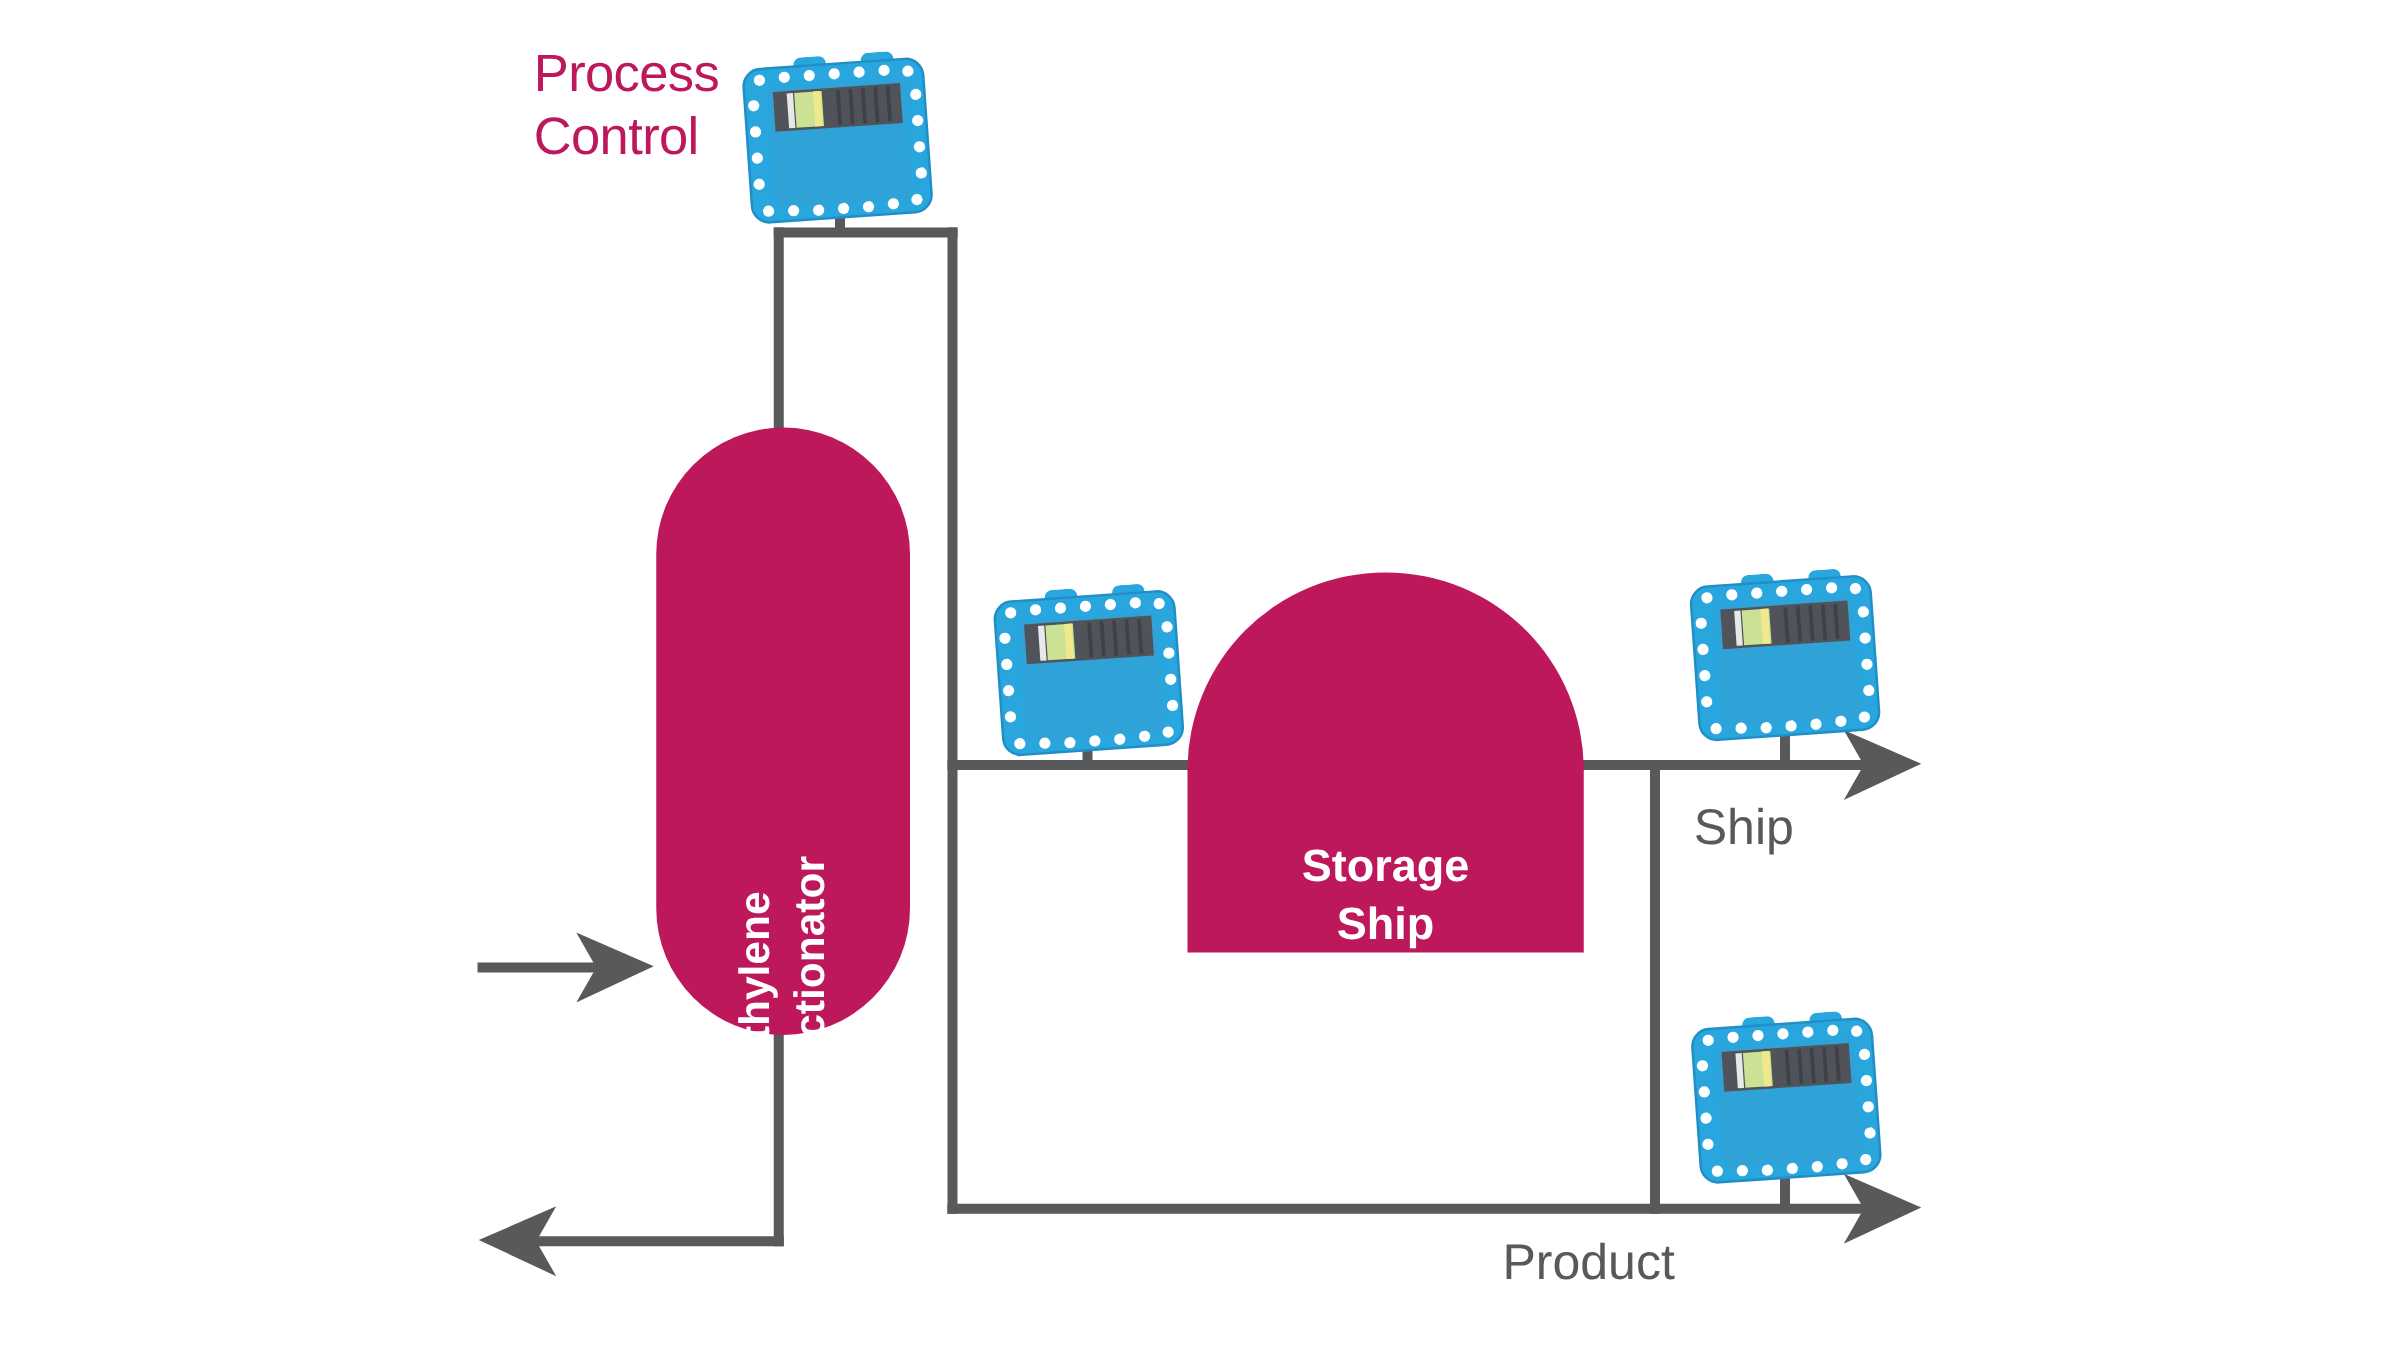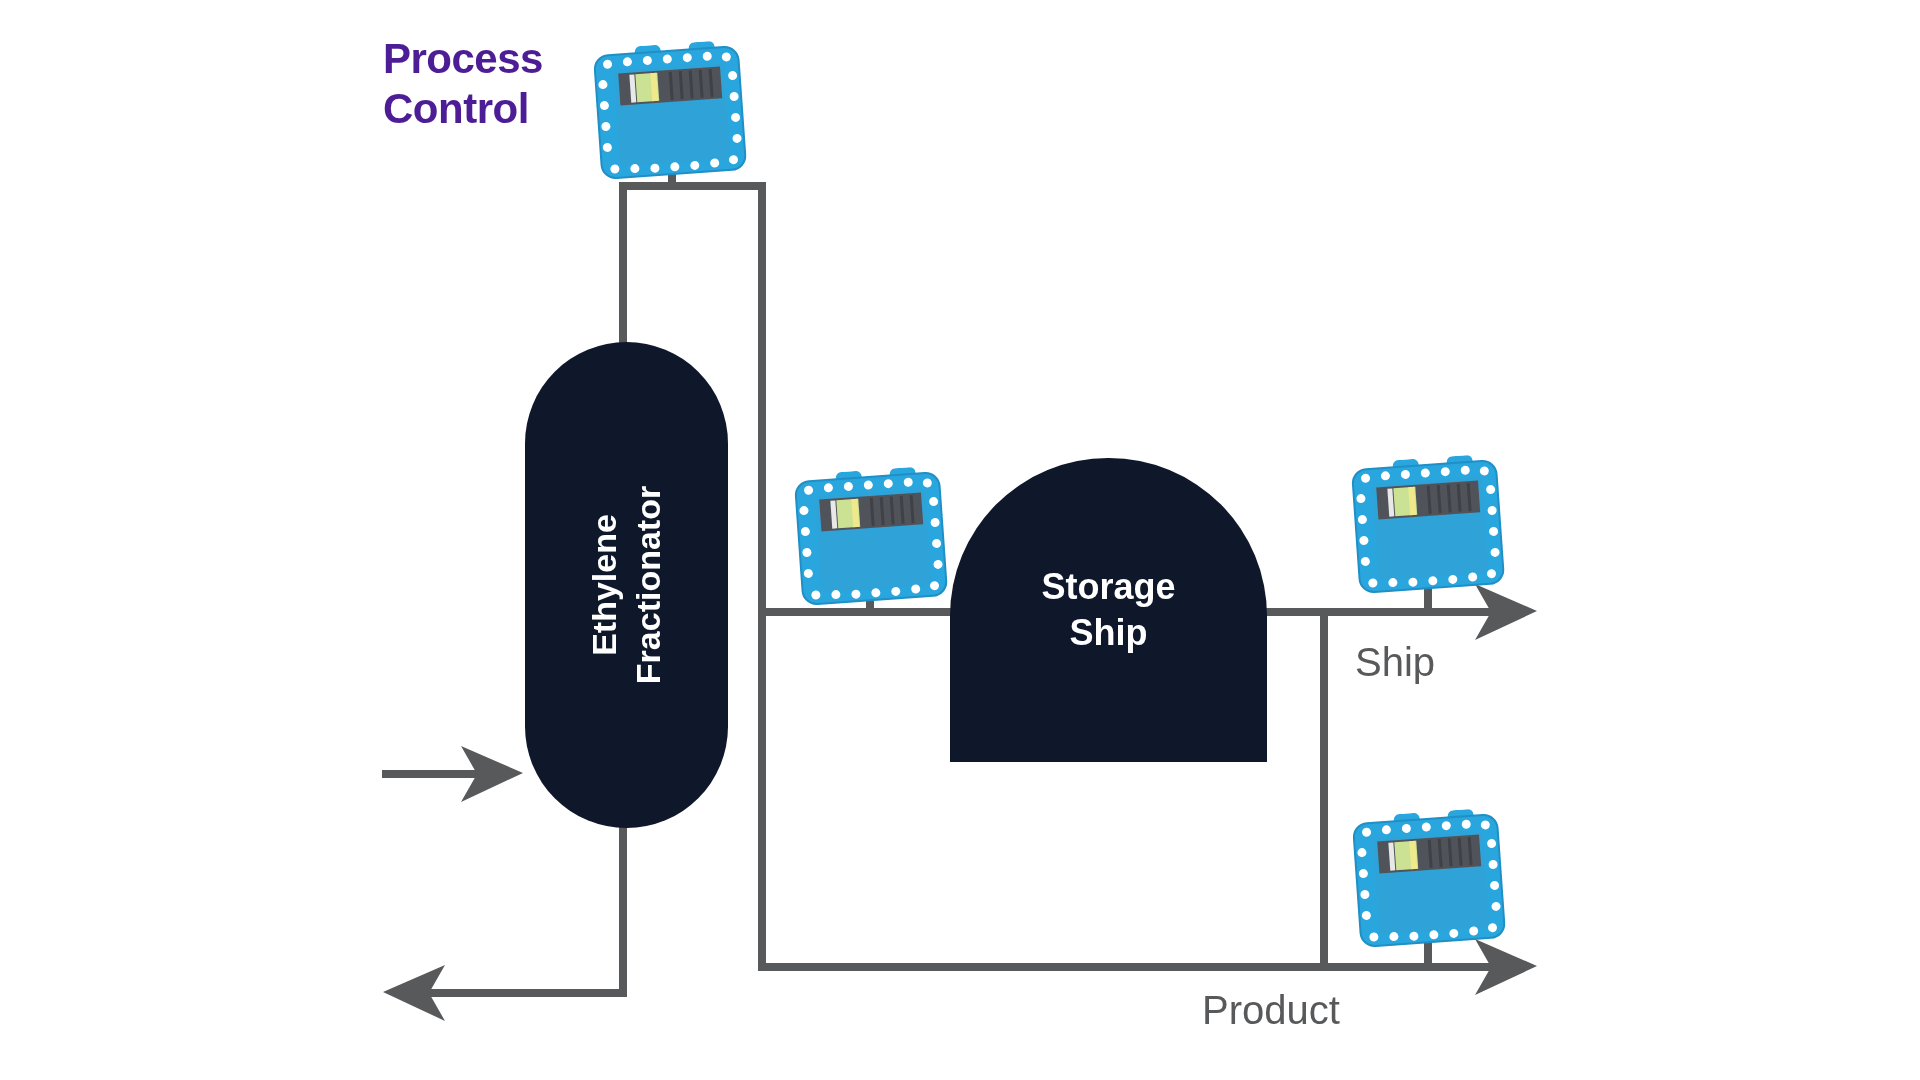--- a/index.html
+++ b/index.html
@@ -3,28 +3,28 @@
 <meta charset="utf-8">
 <style>
   html,body{margin:0;padding:0;background:#fff;}
   .canvas{
     position:relative;width:1920px;height:1080px;background:#FFFFFF;overflow:hidden;
     font-family:"Liberation Sans", sans-serif;
   }
   
   .pipe{position:absolute;background:#58595B;}
   
-  .vessel{position:absolute;background:#0f172a;display:flex;align-items:center;justify-content:center;}
+  .vessel{position:absolute;background:#be185d;display:flex;align-items:flex-end;justify-content:center;}
   .vessel-fractionator{left:525px;top:342px;width:203px;height:486px;border-radius:102px;}
   .vessel-tank{left:950px;top:458px;width:317px;height:304px;border-radius:158px 158px 0 0;}
   .vessel-label{color:#FFFFFF;font-weight:bold;text-align:center;}
   .frac-label-inner{transform:rotate(-90deg);white-space:nowrap;font-size:34px;line-height:44px;}
   .tank-label-inner{font-size:36px;line-height:46px;}
   
-  .heading{position:absolute;color:#4c1d95;font-weight:bold;font-size:42px;line-height:50px;letter-spacing:-0.5px;}
+  .heading{position:absolute;color:#be185d;font-weight:normal;font-size:42px;line-height:50px;letter-spacing:-0.5px;margin-left:44px;}
   .plainlabel{position:absolute;color:#58595B;font-weight:normal;font-size:40px;line-height:44px;}
   
   .device{position:absolute;width:150px;height:135px;transform:rotate(-4deg);}
   .arrowhead{position:absolute;width:62px;height:56px;}
   .defs-holder{position:absolute;width:0;height:0;overflow:hidden;}
 </style>
 </head>
 <body>
 
 <div class="canvas">

